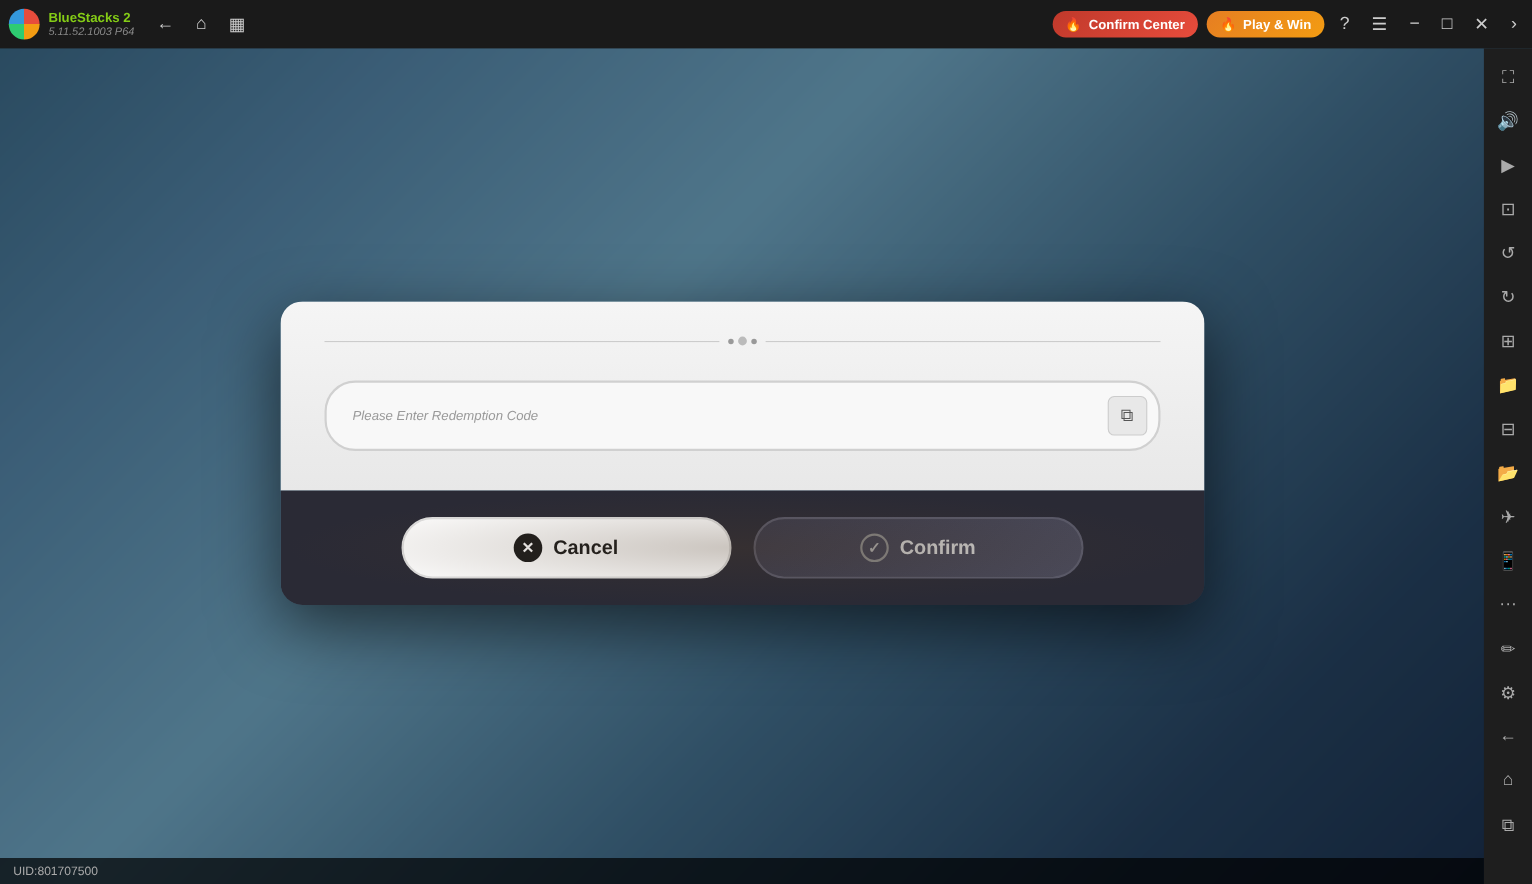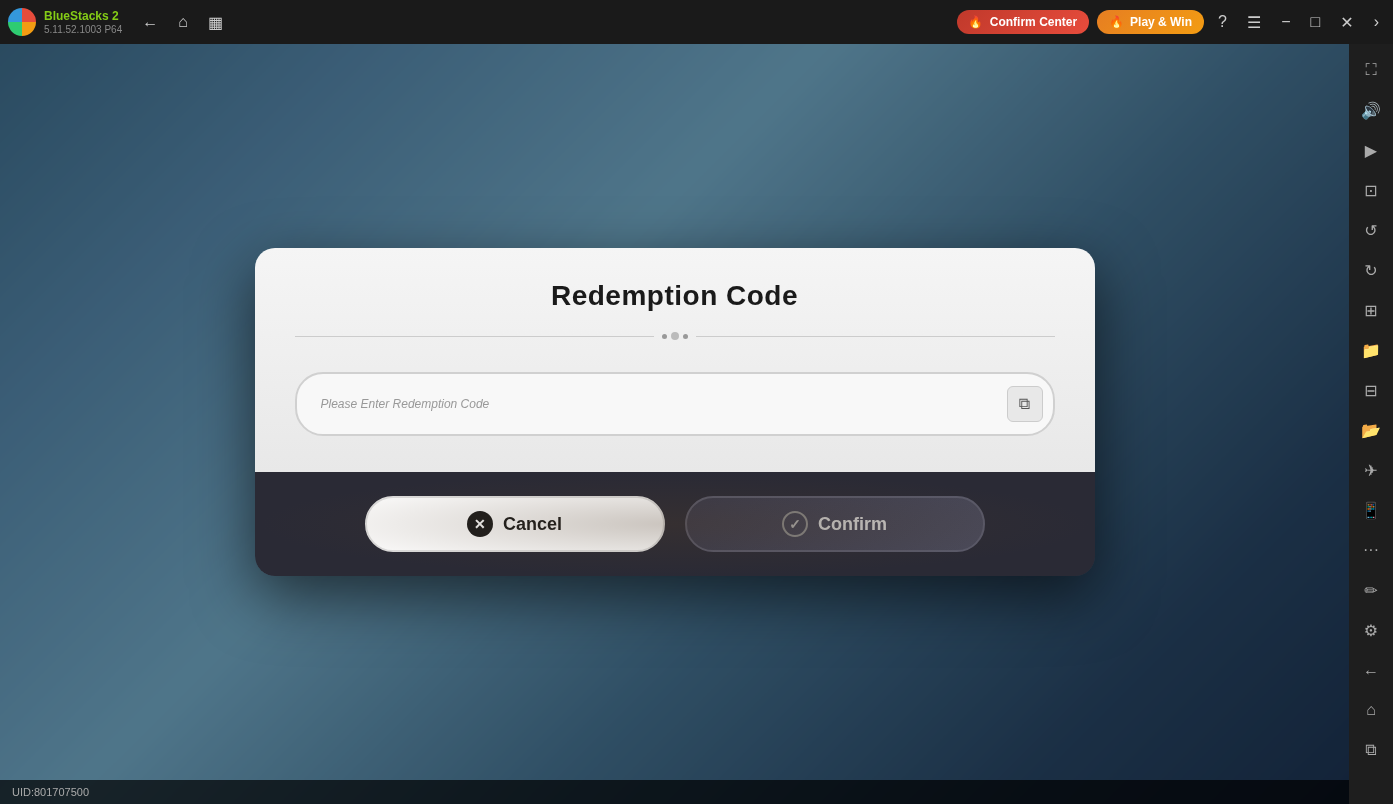--- a/index.html
+++ b/index.html
@@ -52,20 +52,21 @@
 
     .topbar-appname {
       color: #84cc16;
       font-size: 12px;
       font-weight: 600;
       line-height: 1.2;
     }
     .topbar-version {
       color: #888;
       font-size: 10px;
+      font-style: italic;
     }
 
     .topbar-nav {
       display: flex;
       align-items: center;
       gap: 12px;
       margin-left: 16px;
     }
 
     .topbar-nav-btn {
@@ -408,21 +409,20 @@
   <button class="sidebar-icon-btn">⧉</button>
 </div>
 
 <div class="status-bar">
   <span class="status-uid">UID:801707500</span>
 </div>
 
 <div class="modal-backdrop">
   <div class="dialog">
     <div class="dialog-top">
-      <h2 class="dialog-title">Redemption Code</h2>
       <div class="dialog-divider">
         <div class="dialog-divider-line"></div>
         <div class="dialog-divider-dots">
           <div class="dialog-divider-dot"></div>
           <div class="dialog-divider-dot large"></div>
           <div class="dialog-divider-dot"></div>
         </div>
         <div class="dialog-divider-line"></div>
       </div>
       <div class="input-wrapper">

